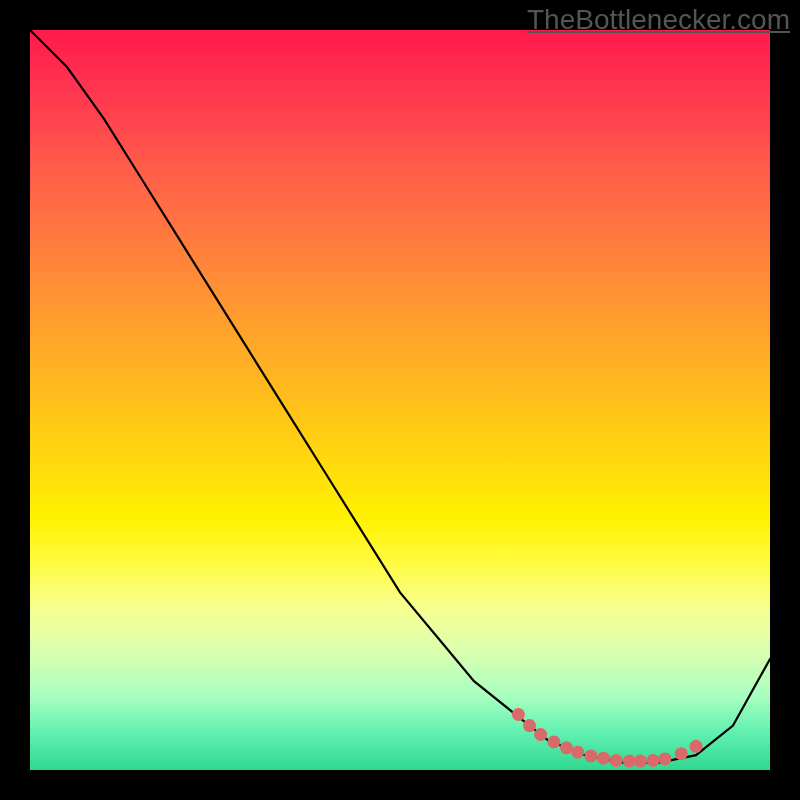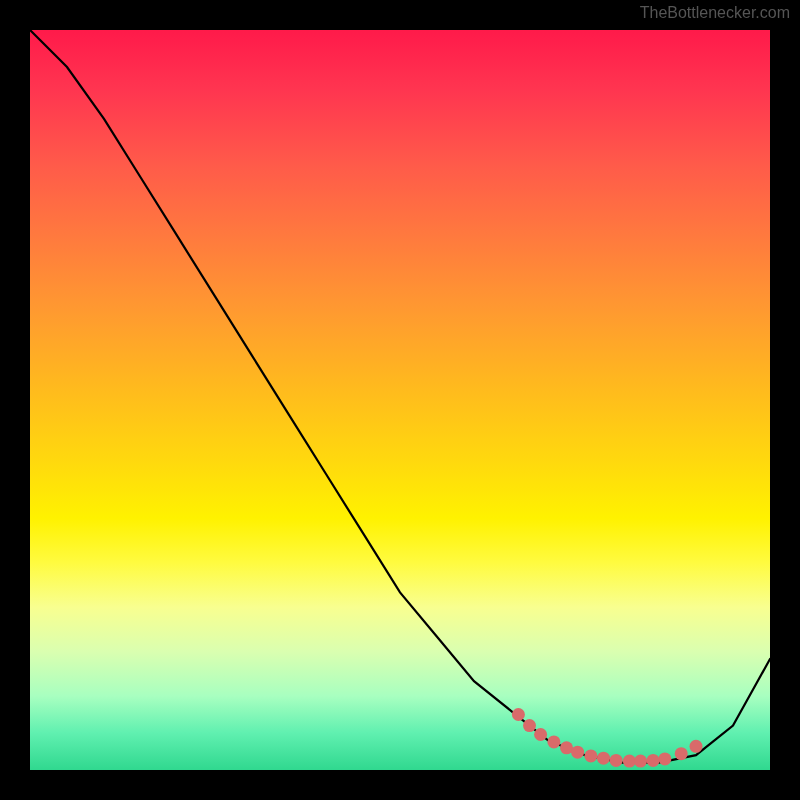--- a/index.html
+++ b/index.html
@@ -9,23 +9,24 @@
     background: #000;
     position: relative;
     font-family: Arial, Helvetica, sans-serif;
     overflow: hidden;
   }
   .attribution {
     position: absolute;
     top: 4px;
     right: 10px;
     color: #555;
-    font-size: 16px;
+    font-size: 28px;
     font-weight: 400;
     z-index: 10;
+    text-decoration: underline;
   }
   .plot-area {
     position: absolute;
     left: 30px;
     top: 30px;
     width: 740px;
     height: 740px;
     background: linear-gradient(to bottom,
       #ff1a4a 0%,
       #ff3550 8%,

